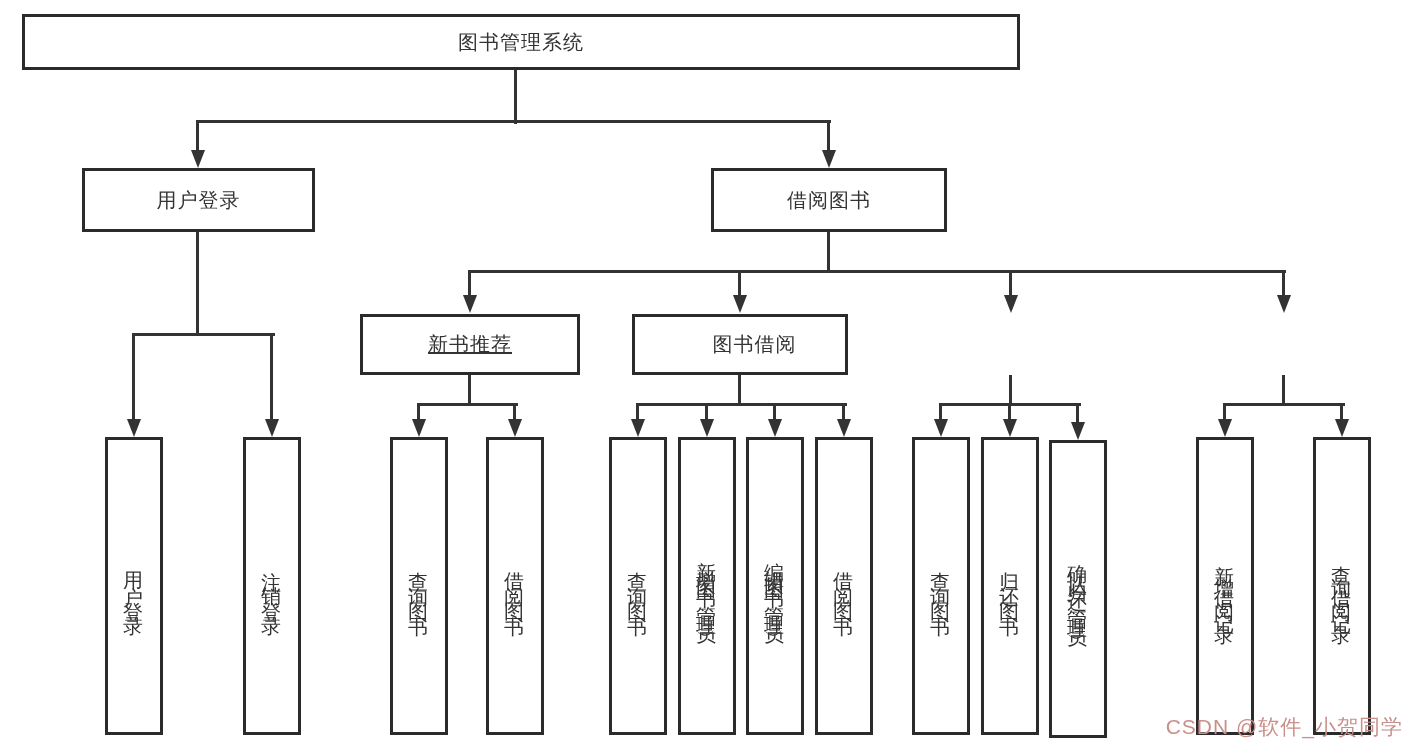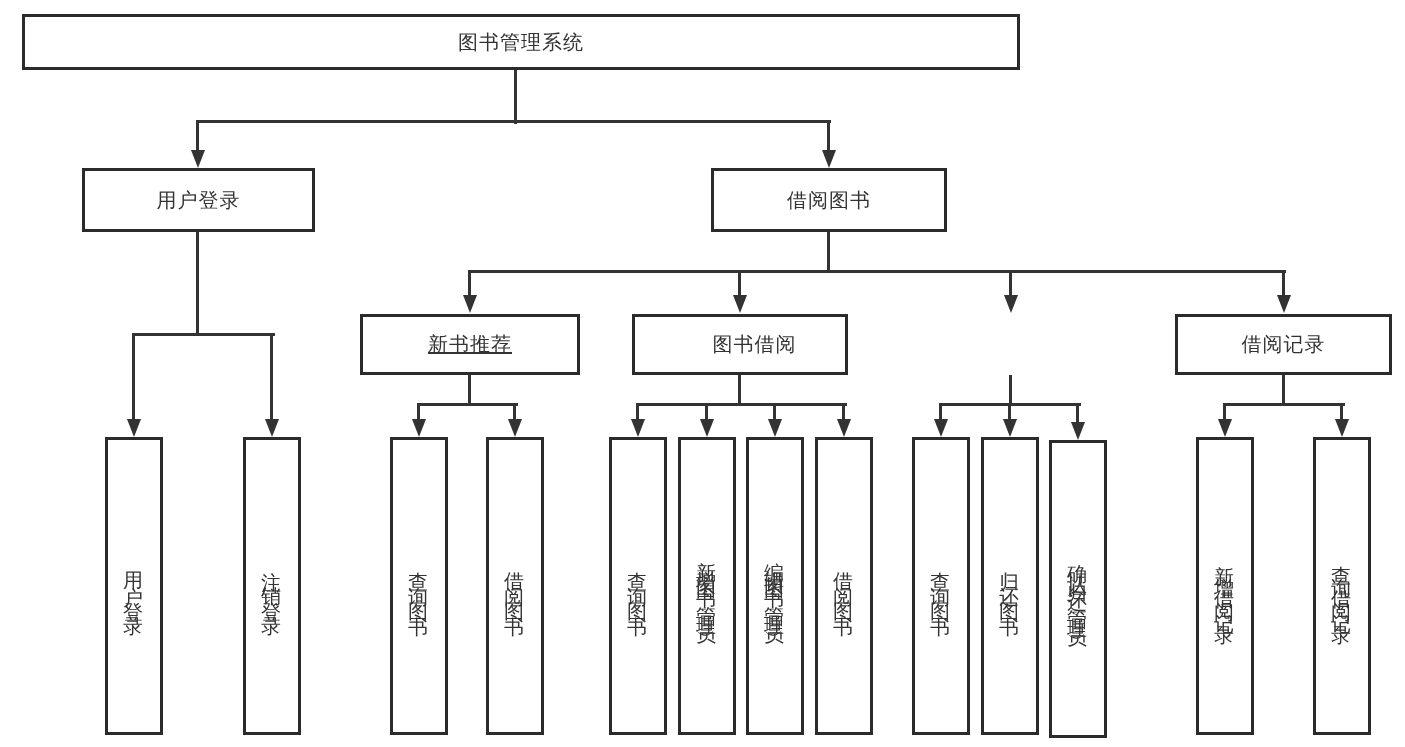--- a/index.html
+++ b/index.html
@@ -87,21 +87,20 @@
   <div class="arrow" style="left:463px;top:295px;"></div>
   <div class="vline" style="left:738px;top:270px;height:27px;"></div>
   <div class="arrow" style="left:733px;top:295px;"></div>
   <div class="vline" style="left:1009px;top:270px;height:27px;"></div>
   <div class="arrow" style="left:1004px;top:295px;"></div>
   <div class="vline" style="left:1282px;top:270px;height:27px;"></div>
   <div class="arrow" style="left:1277px;top:295px;"></div>
 
   <div class="box" style="left:360px;top:314px;width:220px;height:61px;text-decoration:underline;">新书推荐</div>
   <div class="box" style="left:632px;top:314px;width:216px;height:61px;padding-left:29px;">图书借阅</div>
-  <div class="box" style="left:1175px;top:314px;width:217px;height:61px;">借阅记录</div>
 
   <div class="vline" style="left:468px;top:375px;height:30px;"></div>
   <div class="hline" style="left:417px;top:403px;width:101px;"></div>
   <div class="vline" style="left:417px;top:403px;height:18px;"></div>
   <div class="arrow" style="left:412px;top:419px;"></div>
   <div class="vline" style="left:513px;top:403px;height:18px;"></div>
   <div class="arrow" style="left:508px;top:419px;"></div>
 
   <div class="vline" style="left:738px;top:375px;height:30px;"></div>
   <div class="hline" style="left:636px;top:403px;width:211px;"></div>
@@ -141,13 +140,14 @@
   <div class="leaf ls-tight" style="left:746px;top:437px;">编辑图书（管理员）</div>
   <div class="leaf ls-wide" style="left:815px;top:437px;">借阅图书</div>
 
   <div class="leaf ls-wide" style="left:912px;top:437px;">查询图书</div>
   <div class="leaf ls-wide" style="left:981px;top:437px;">归还图书</div>
   <div class="leaf ls-tight" style="left:1049px;top:440px;">确认归还（管理员）</div>
 
   <div class="leaf ls-mid" style="left:1196px;top:437px;">新增借阅记录</div>
   <div class="leaf ls-mid" style="left:1313px;top:437px;">查询借阅记录</div>
 
+  <div class="watermark">CSDN @软件_小贺同学</div>
 </div>
 
 </body></html>

